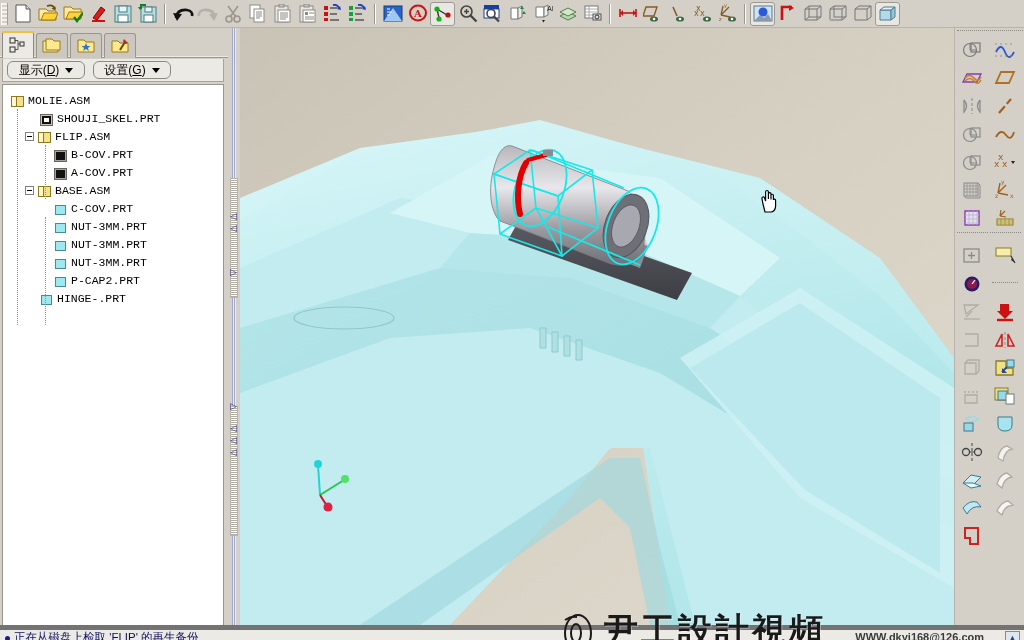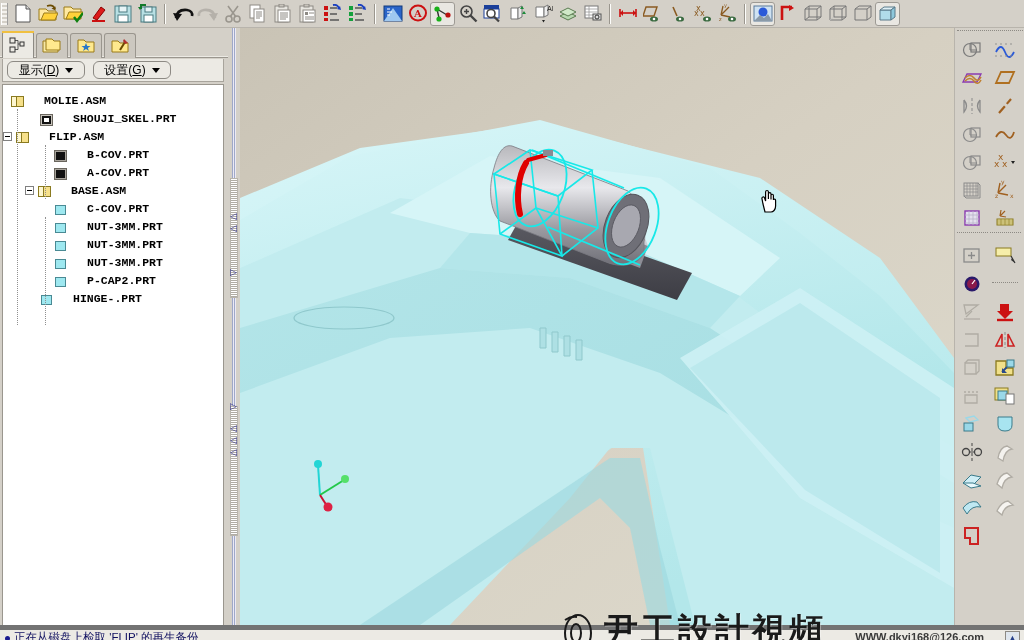--- a/index.html
+++ b/index.html
@@ -119,22 +119,21 @@
   #tree-list {
     position: absolute; left: 0; top: 6px; width: 100%;
   }
   .tree-row {
     height: 18px; display: flex; align-items: center;
     white-space: nowrap; position: relative;
   }
   .tree-label {
     font-family: "Liberation Mono", "DejaVu Sans Mono", monospace;
     font-size: 11.5px; color: #000; letter-spacing: 0px;
-    margin-left: 20px;
-    font-weight: bold;
+    margin-left: 4px;
   }
   .expander {
     width: 9px; height: 9px;
     border: 1px solid #808080;
     background: #fff;
     display: inline-flex; align-items: center; justify-content: center;
     position: relative; flex: 0 0 auto;
   }
   .expander::before {
     content: ''; position: absolute; left: 1px; right: 1px; top: 3px;
@@ -598,21 +597,21 @@
           </div>
           <div class="tree-row" style="padding-left: 22px;">
             <span style="display: inline-block; width: 15px; height: 9px; flex: 0 0 auto;"></span>
             <span class="ico-prt"><svg width="13" height="13" viewBox="0 0 13 13">
                 <rect x="0.5" y="1.5" width="12" height="11" fill="#c8c4bc" stroke="#6a665e"></rect>
                 <rect x="2" y="3" width="9" height="8" fill="#111111"></rect>
                 <rect x="4" y="5" width="5" height="4" fill="#ffffff"></rect>
               </svg></span>
             <span class="tree-label">SHOUJI_SKEL.PRT</span>
           </div>
-          <div class="tree-row" style="">
+          <div class="tree-row" style="padding-left: 22px;">
             <span class="expander" style="margin-right: 4px;"></span>
             <span class="ico-asm"><svg width="13" height="13" viewBox="0 0 13 13">
                 <rect x="0.5" y="1.5" width="12" height="10" fill="#f6e08a" stroke="#8a7a20"></rect>
                 <rect x="0.5" y="1.5" width="5" height="10" fill="#fdf6d0" stroke="#8a7a20"></rect>
               </svg></span>
             <span class="tree-label">FLIP.ASM</span>
           </div>
           <div class="tree-row" style="padding-left: 36px;">
             <span style="display: inline-block; width: 15px; height: 9px; flex: 0 0 auto;"></span>
             <span class="ico-prt"><svg width="13" height="13" viewBox="0 0 13 13">

